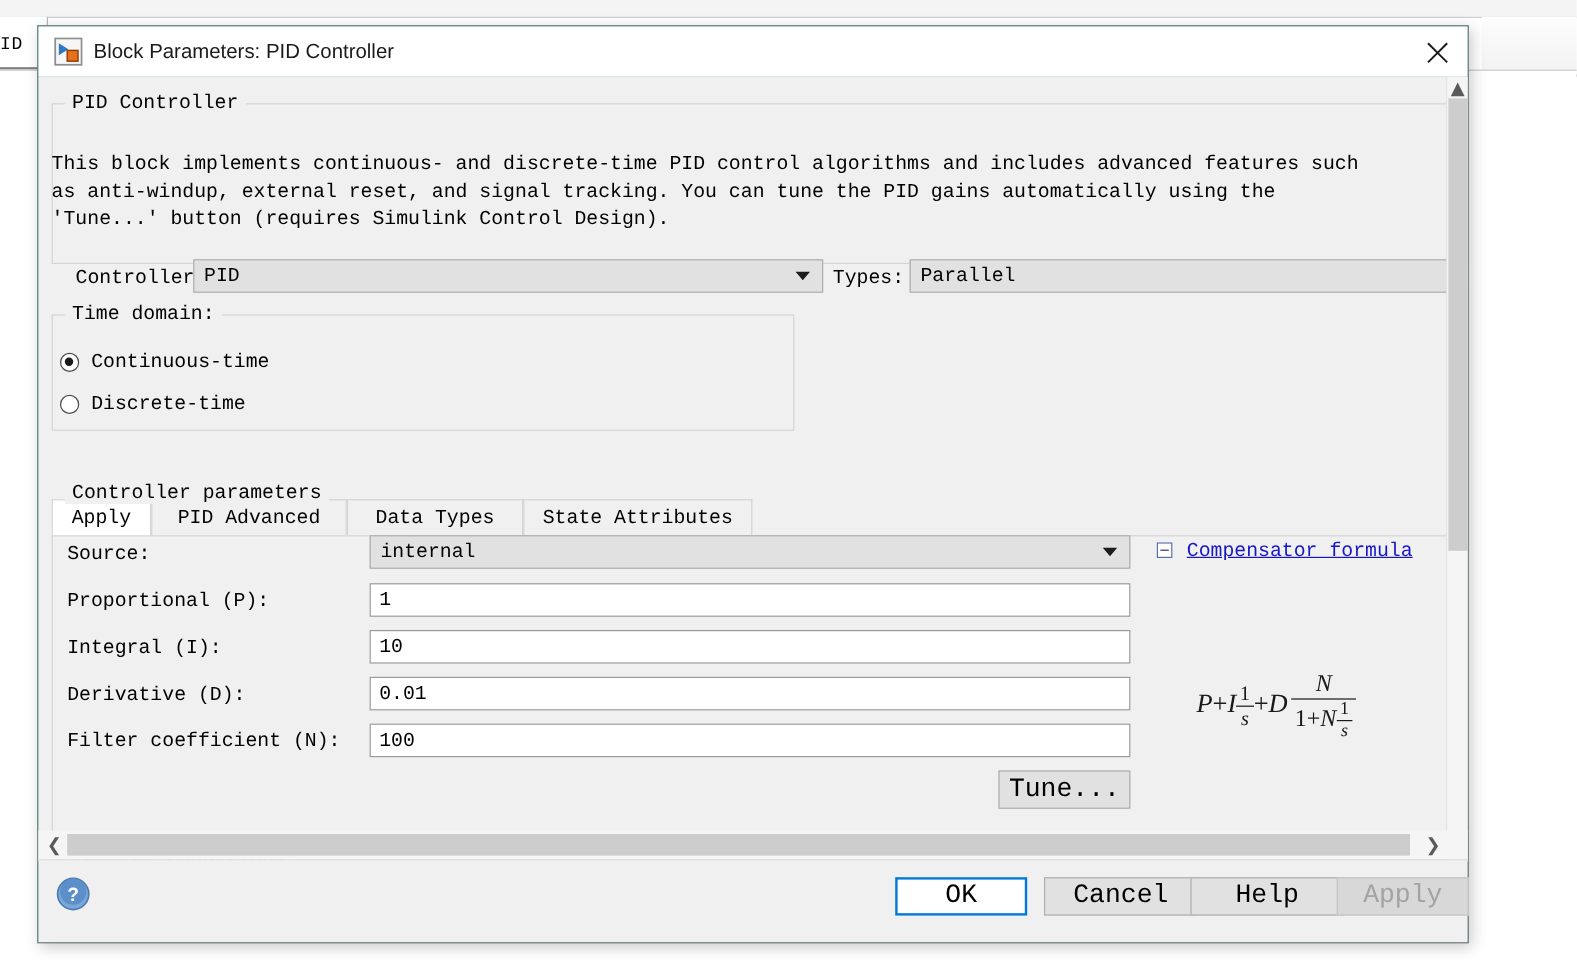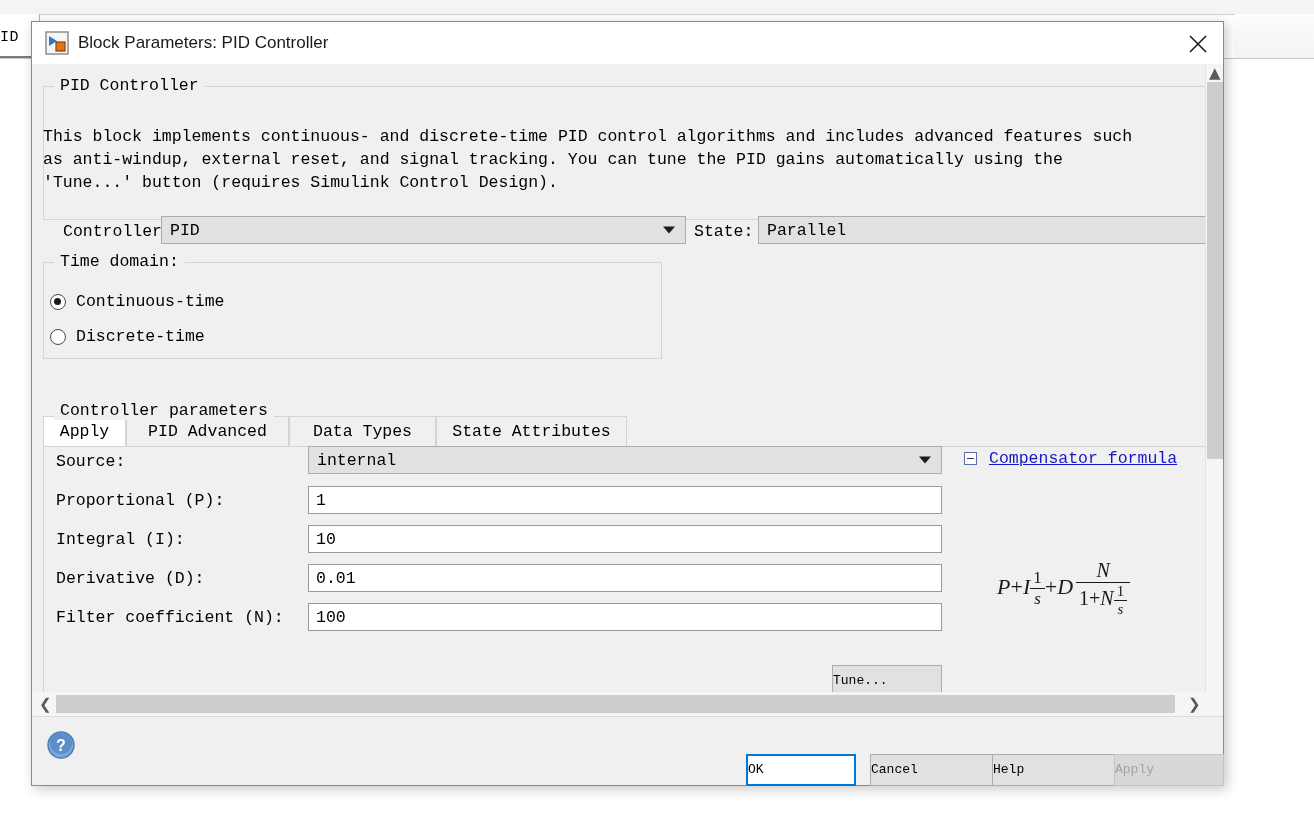--- a/index.html
+++ b/index.html
@@ -261,26 +261,25 @@
     font-weight: normal;
   }
 
   
   .btn {
     position: absolute;
     background: #e1e1e1;
     border: 1px solid #adadad;
     box-sizing: border-box;
     font-family: "Liberation Mono", monospace;
-    font-size: 13px;
-    color: #000000;
-    text-align: left;
-    cursor: pointer;
-    white-space: nowrap;
-    margin-top: 23px;
+    font-size: 22px;
+    color: #000000;
+    text-align: center;
+    cursor: pointer;
+    white-space: nowrap;
   }
   .btn.default {
     background: #ffffff;
     border: 2px solid #0078d7;
   }
   .btn.disabled {
     color: #a3a3a3;
     background: #d8d8d8;
     border-color: #c4c4c4;
     cursor: default;
@@ -439,21 +438,21 @@
         <div class="group-legend" style="left:22px; top:12px;">PID Controller</div>
         <div class="desc">This block implements continuous- and discrete-time PID control algorithms and includes advanced features such
 as anti-windup, external reset, and signal tracking. You can tune the PID gains automatically using the
 'Tune...' button (requires Simulink Control Design).</div>
 
         <div class="lbl" style="left:0px; top:158px;margin-left:31px;">Controller:</div>
         <div class="combo" style="left:129px; top:152px; width:525px; height:28px;">
           <span class="combo-val">PID</span>
           <span class="combo-arrow"></span>
         </div>
-        <div class="lbl" style="left:662px; top:158px;">State:</div>
+        <div class="lbl" style="left:662px; top:158px;">Types:</div>
         <div class="combo" style="left:726px; top:152px; width:525px; height:28px;">
           <span class="combo-val">Parallel</span>
         </div>
 
         <div class="groupbox" style="left:11px; top:198px; width:619px; height:97px;"></div>
         <div class="group-legend" style="left:22px; top:188px;">Time domain:</div>
 
         <div class="radio-row" style="left:18px; top:228px;">
           <span class="radio-dot on"></span>
           <span class="radio-label">Continuous-time</span>

